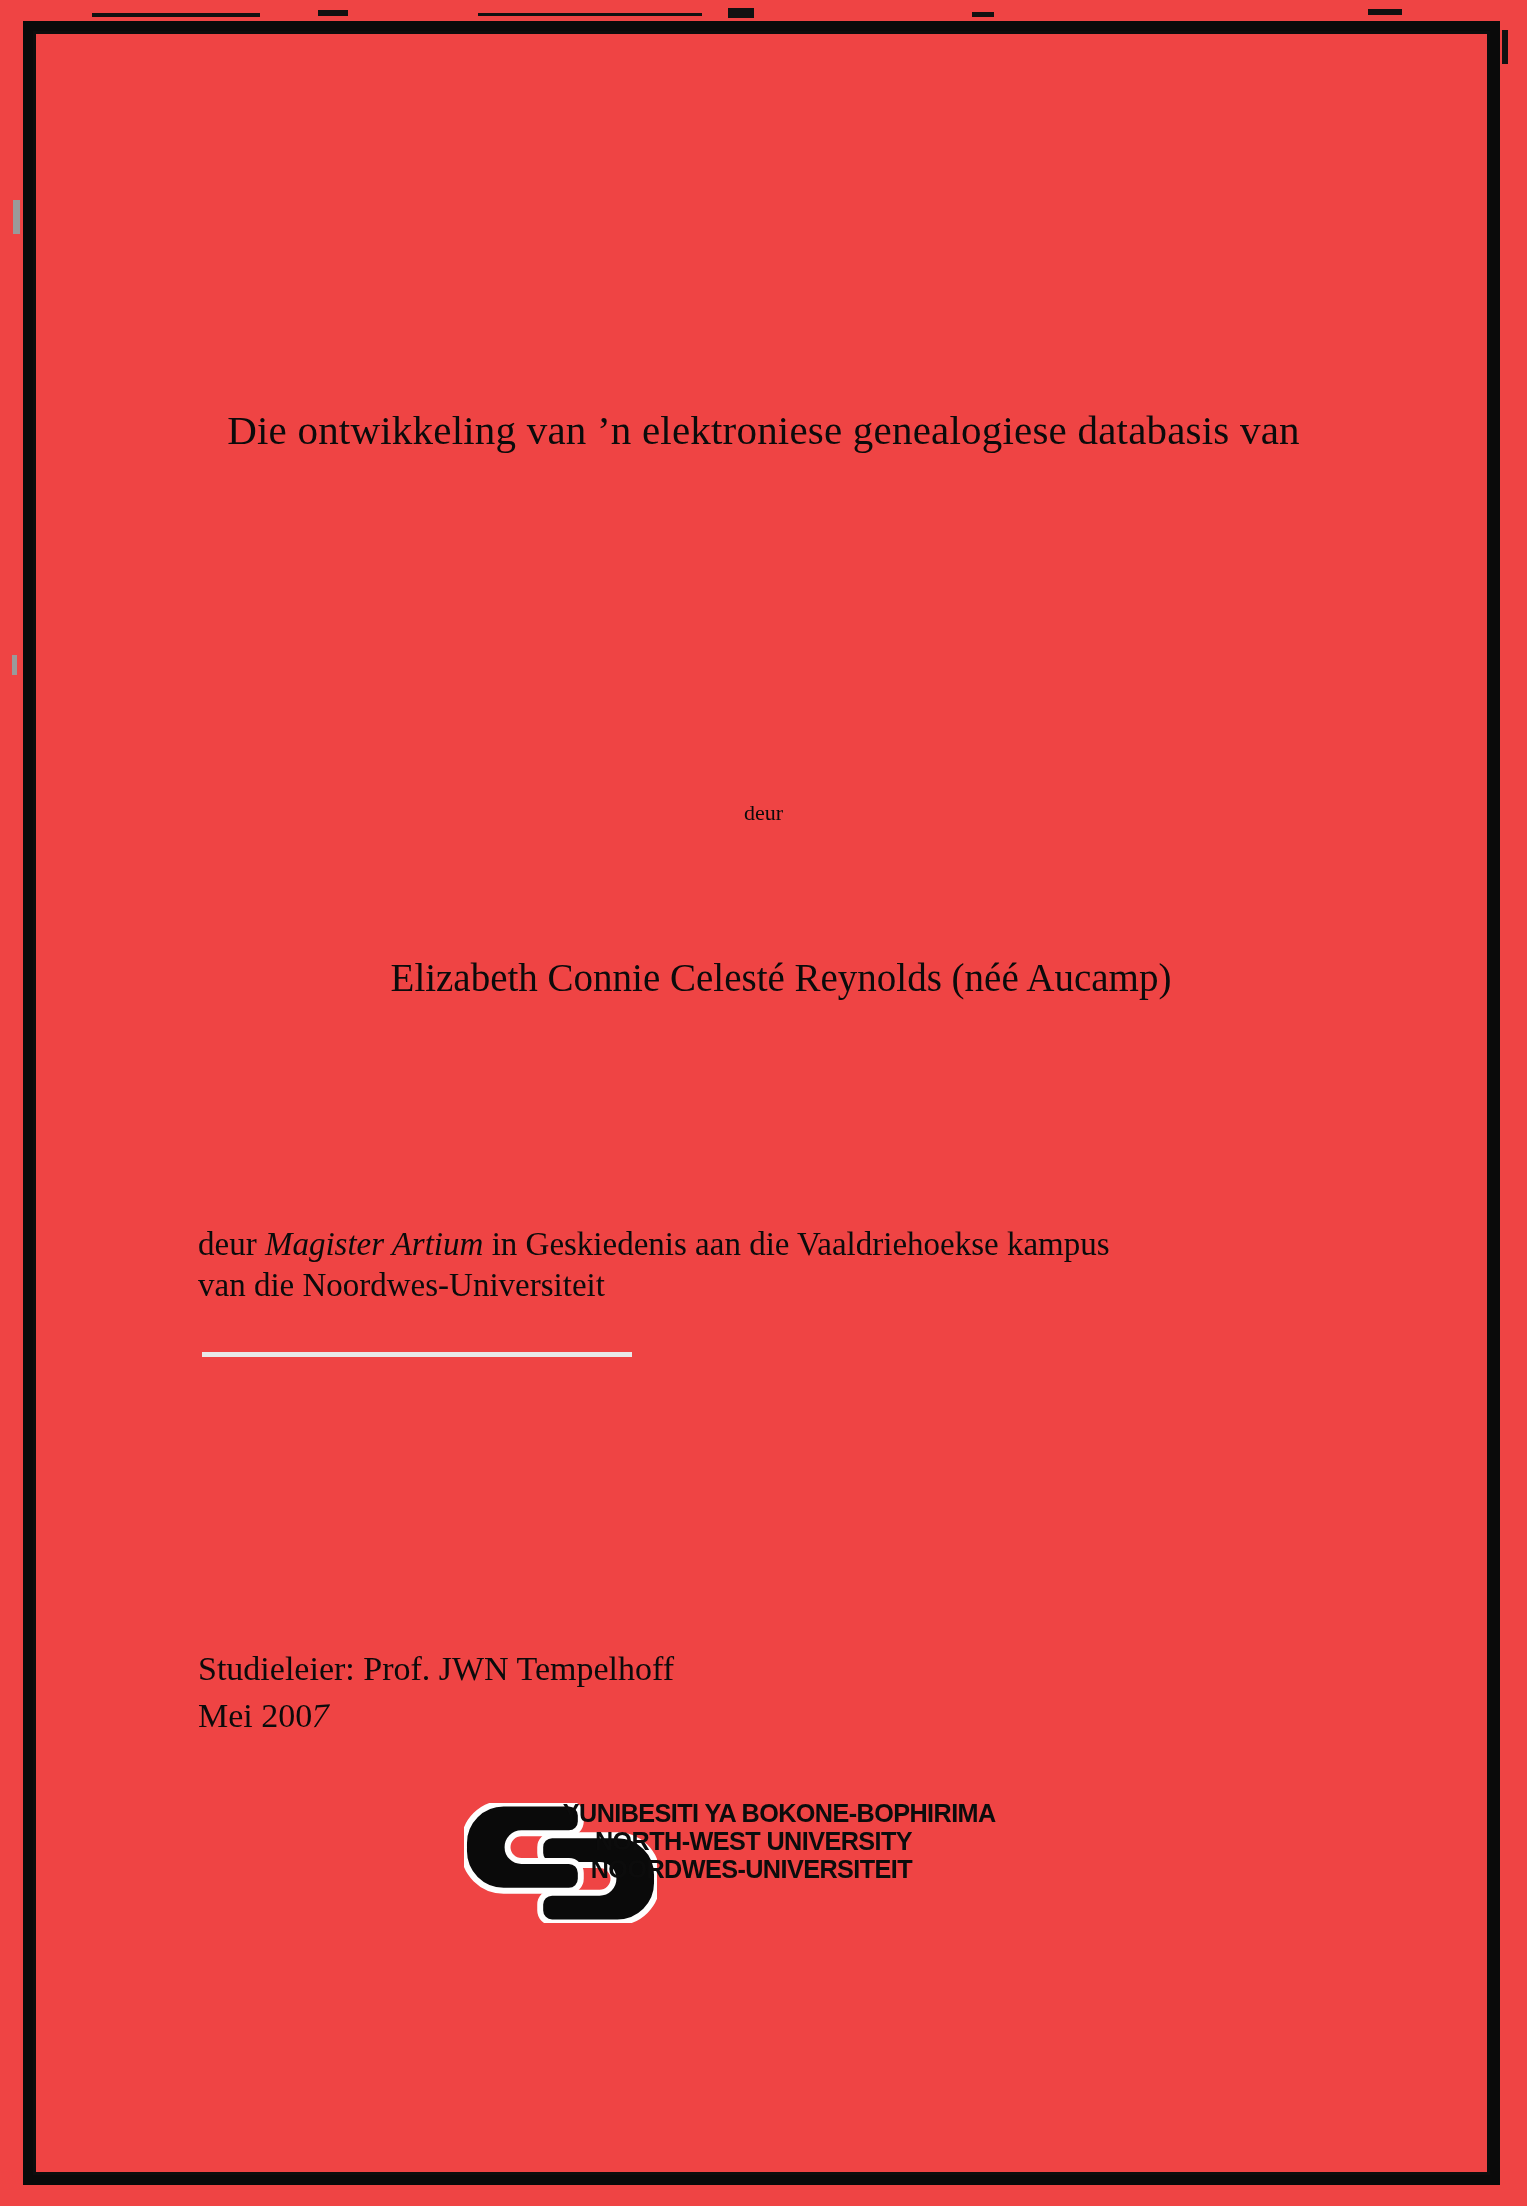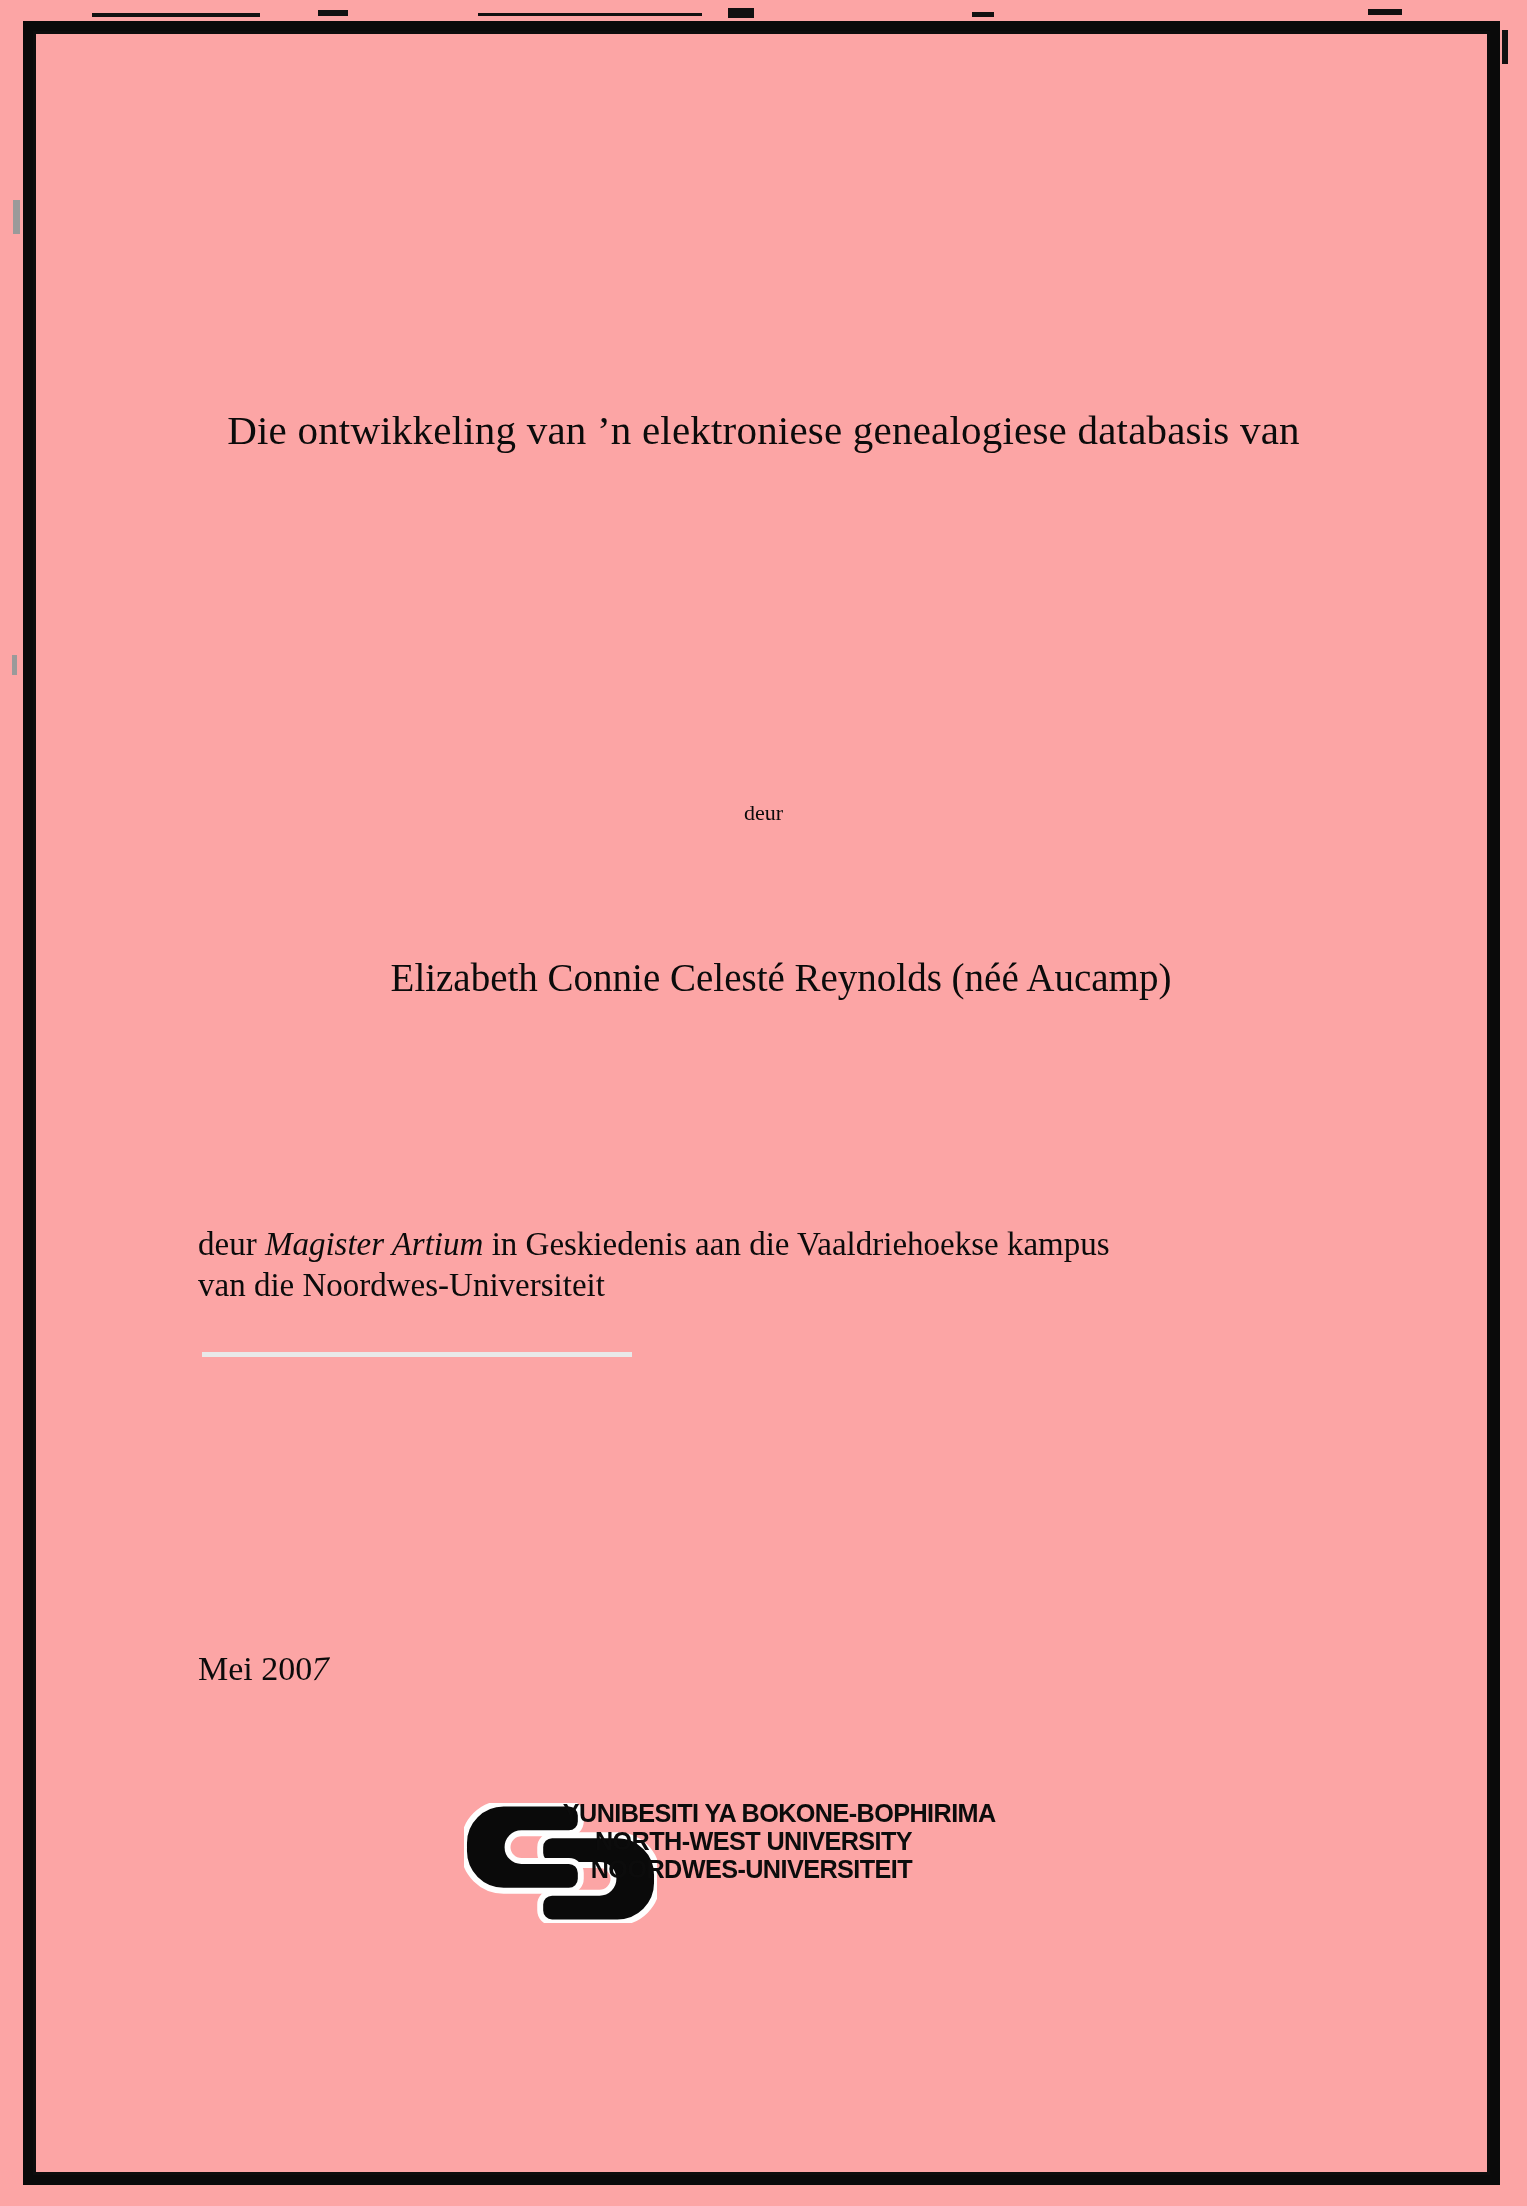--- a/index.html
+++ b/index.html
@@ -1,19 +1,19 @@
 <!DOCTYPE html>
 <html><head>
 <meta charset="utf-8">
 <style>
   html,body{margin:0;padding:0;background:#ffffff;}
   .page{
     position:relative;
     width:1527px;height:2206px;
-    background:#fca5a5;
+    background:#ef4444;
     overflow:hidden;
     font-family:"Liberation Serif", serif;
     color:#0b0b0b;
   }
   
   .frame{
     position:absolute;left:23px;top:21px;width:1477px;height:2164px;
     box-sizing:border-box;border:10px solid #0a0a0a;
   }
   .frame-inner{
@@ -90,20 +90,21 @@
   <div class="byline">deur</div>
 
   <div class="author">Elizabeth Connie Celesté Reynolds (néé Aucamp)</div>
 
   <div class="decl">
     <div><span>deur </span><em>Magister Artium</em><span> in Geskiedenis aan die Vaaldriehoekse kampus</span></div>
     <div>van die Noordwes-Universiteit</div>
   </div>
 
   <div class="super">
+    <div>Studieleier: Prof. JWN Tempelhoff</div>
     <div><span>Mei 200</span><span class="seven">7</span></div>
   </div>
 
   <svg class="logo-mark" viewBox="0 0 195 120" aria-hidden="true">
     <g fill="#0a0a0a" stroke="#fefefe" stroke-width="6">
       <path transform="rotate(180 97.5 60)" d="M 40 0 H 106 A 12 12 0 0 1 118 12 V 18 A 12 12 0 0 1 106 30 H 58 A 14 14 0 0 0 44 44 A 14 14 0 0 0 58 58 H 106 A 12 12 0 0 1 118 70 V 76 A 12 12 0 0 1 106 88 H 40 A 40 40 0 0 1 0 48 V 40 A 40 40 0 0 1 40 0 Z"></path>
       <path d="M 40 0 H 106 A 12 12 0 0 1 118 12 V 18 A 12 12 0 0 1 106 30 H 58 A 14 14 0 0 0 44 44 A 14 14 0 0 0 58 58 H 106 A 12 12 0 0 1 118 70 V 76 A 12 12 0 0 1 106 88 H 40 A 40 40 0 0 1 0 48 V 40 A 40 40 0 0 1 40 0 Z"></path>
     </g>
   </svg>
 

